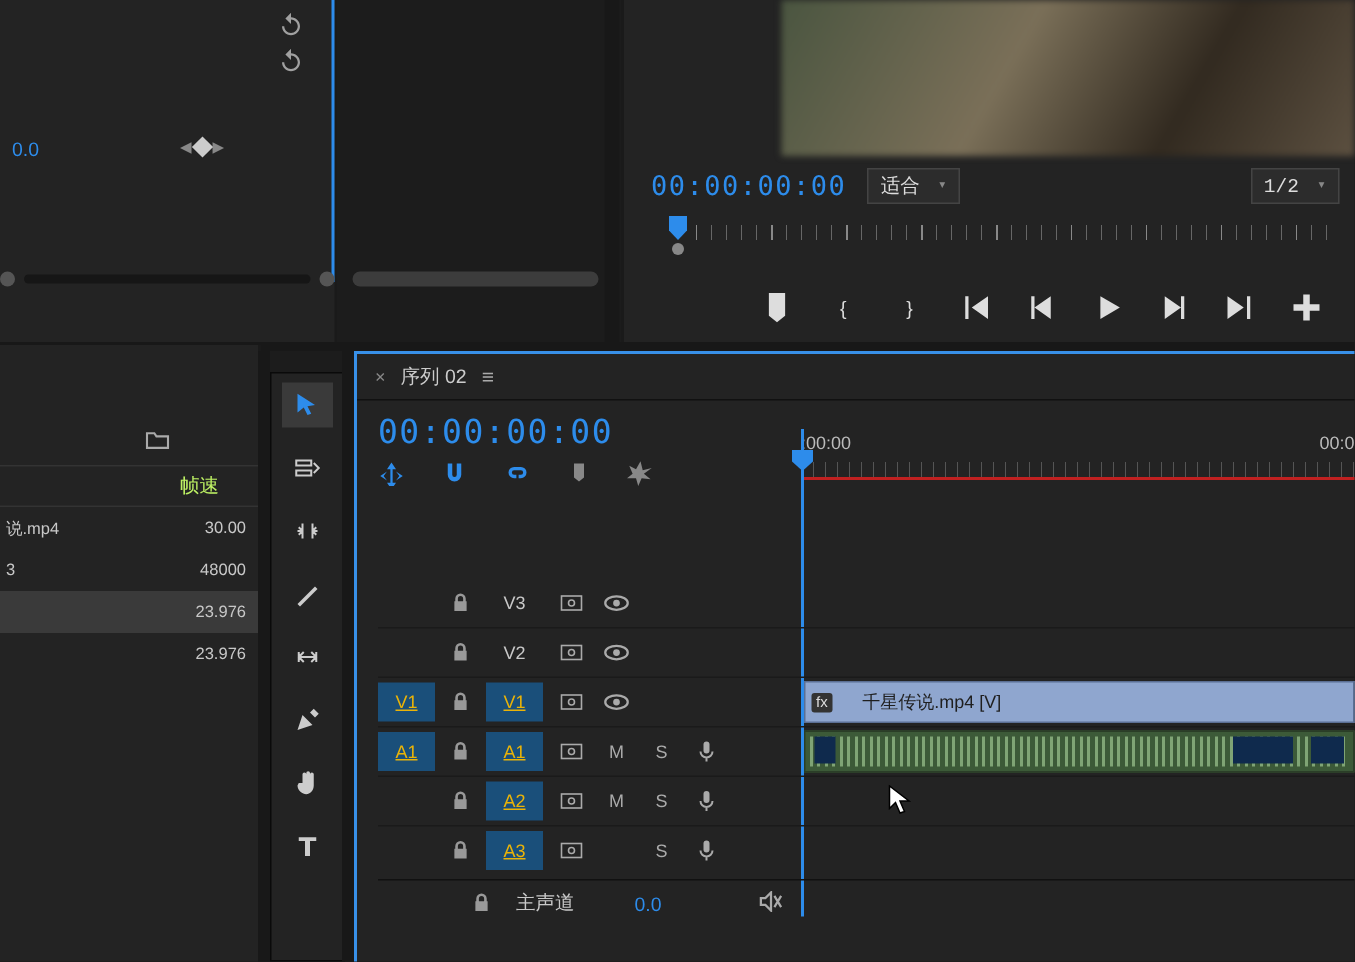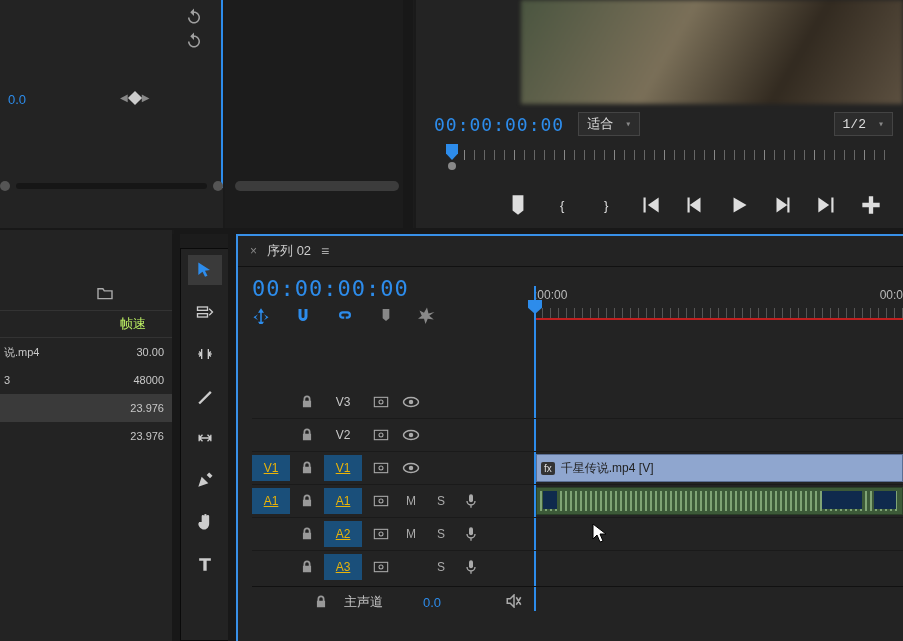--- a/index.html
+++ b/index.html
@@ -157,21 +157,21 @@
   .blue { background:#1a4f7a; color:#eab308;text-decoration:underline; }
   .gap  { width:38px; margin-right:4px; }
   .lock { width:26px; height:26px; display:flex; align-items:center; justify-content:center; color:#999; margin-right:4px;}
   .trk-btn { width:30px; height:26px; display:flex; align-items:center; justify-content:center; color:#aaa; font-size:12px;}
   .track-content{
     position:absolute; left:282px; right:0; height:28px;
   }
   .clip-v {
     position:absolute; left:2px; top:0; right:0; height:26px;
     background:#8fa6cf; border:1px solid #5b6f94; color:#1f1f1f; font-size:12px;
-    display:flex; align-items:center; padding-left:4px; gap:6px;
+    display:flex; align-items:center; padding-left:4px; gap:20px;
   }
   .clip-v .fx { background:#333; color:#ddd; font-size:10px; padding:1px 3px; border-radius:2px;}
   .clip-a {
     position:absolute; left:2px; top:0; right:0; height:26px;
     background:#3c5a38; border:1px solid #2a3e27;
   }
   .clip-a .wave {
     position:absolute; inset:3px 3px;
     background:
       repeating-linear-gradient(to right,#9cc48f 0 2px,#3c5a38 2px 5px),

